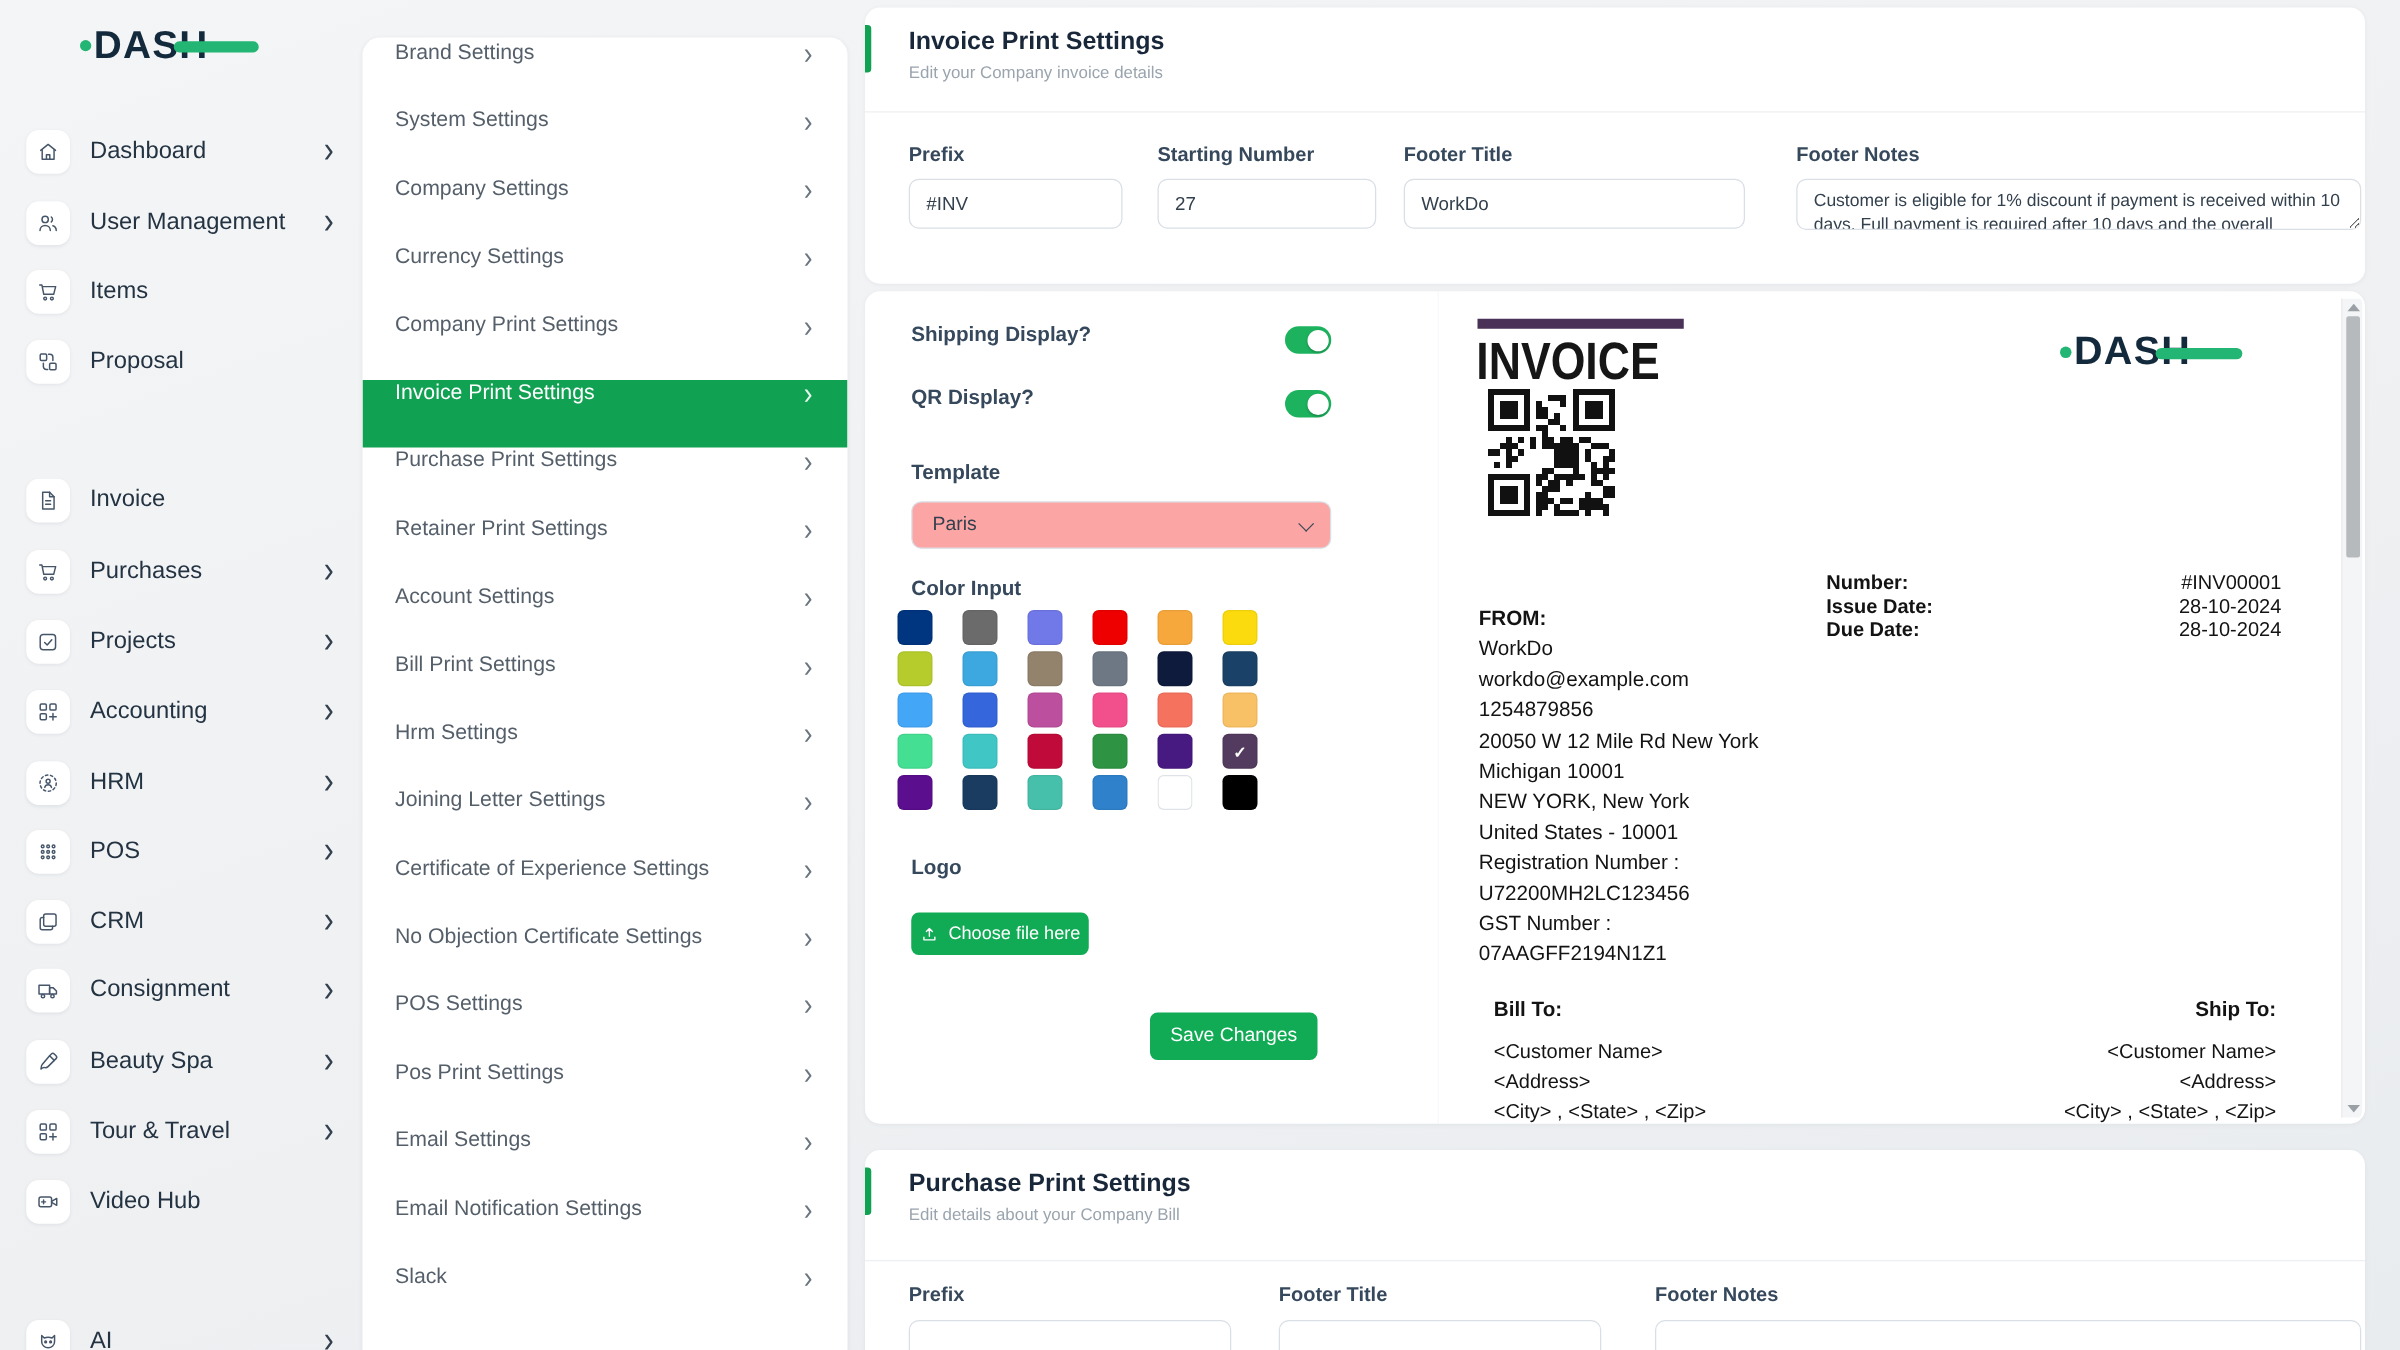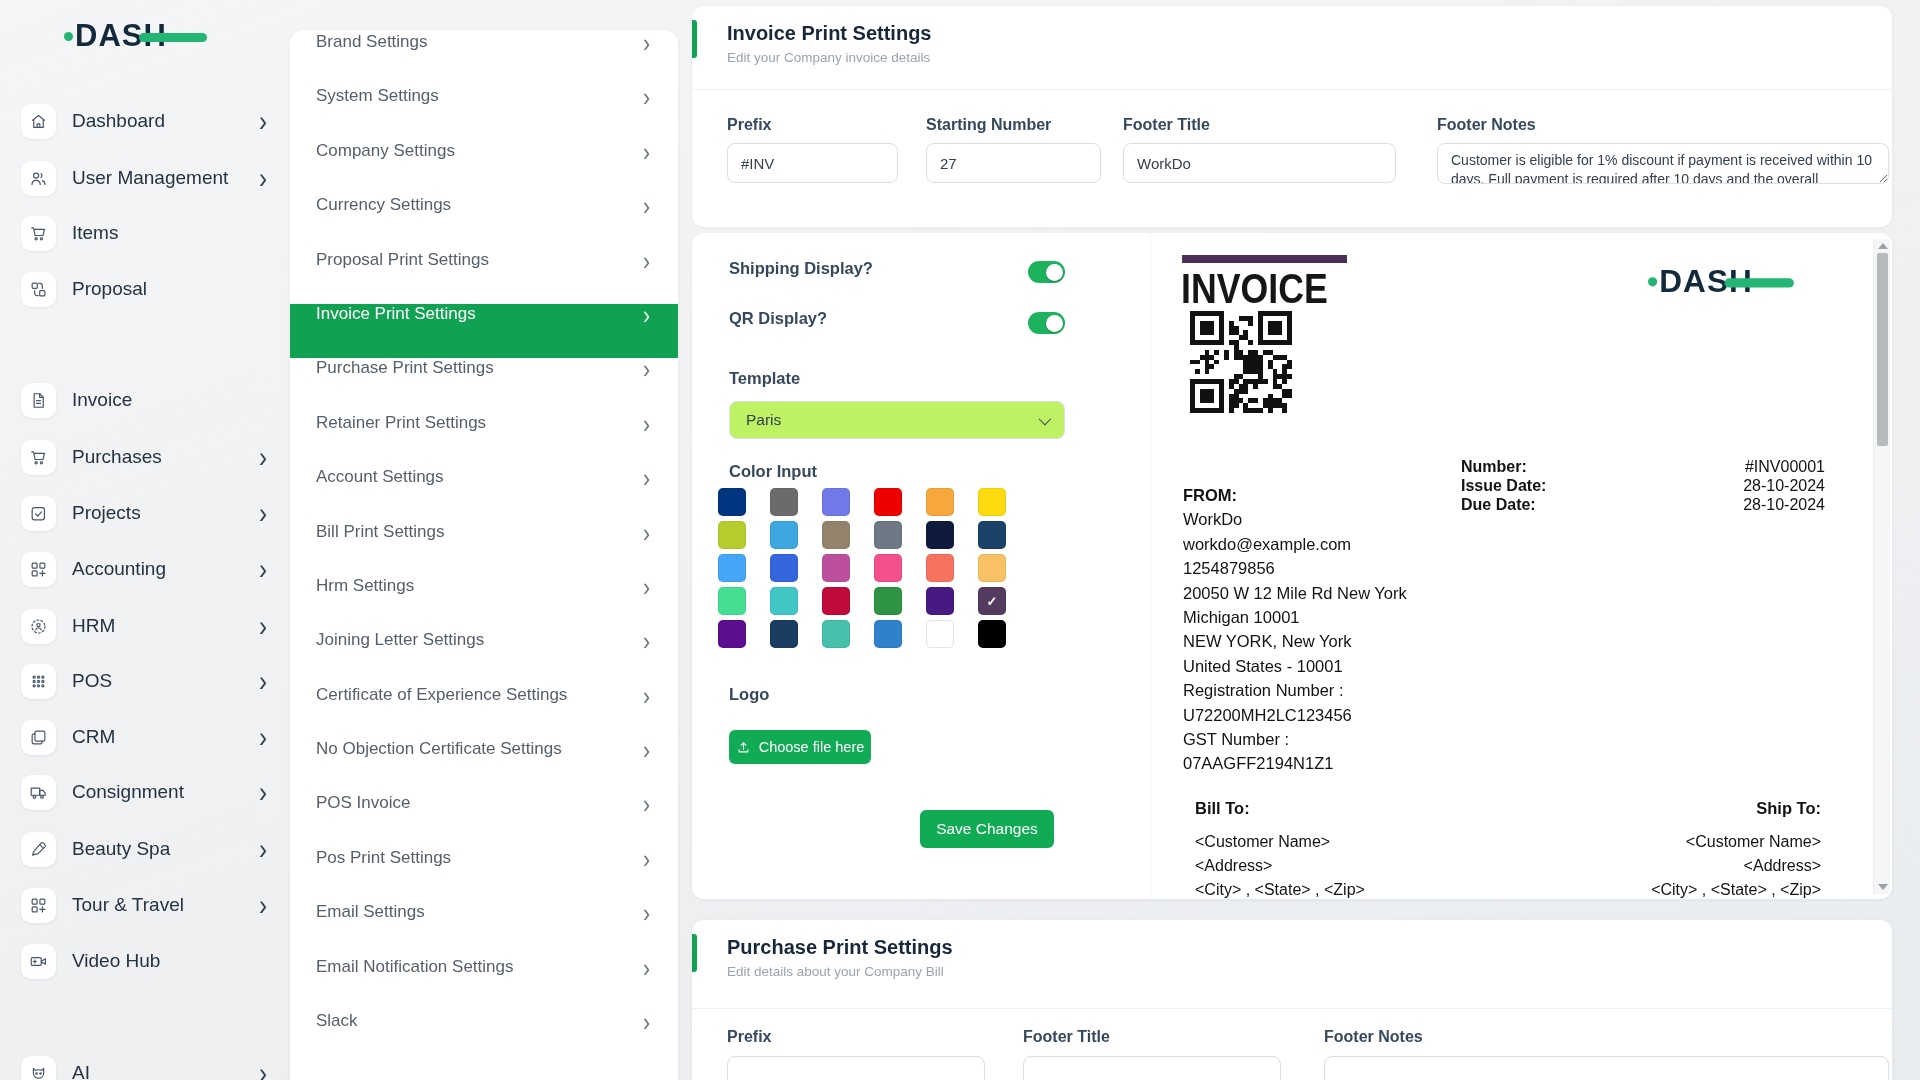--- a/index.html
+++ b/index.html
@@ -50,21 +50,21 @@
 
   
   .ctl-label { position:absolute; font-size:16.5px; font-weight:700; color:#36485c; }
   .toggle { position:absolute; width:37px; height:22px; border-radius:11px; background:#1db25d; cursor:pointer; }
   .toggle::after { content:""; position:absolute; right:2.5px; top:2.5px; width:17px; height:17px; border-radius:50%; background:#fff; box-shadow:0 1px 2px rgba(0,0,0,.25); }
   #lbl-shipping { left:37px; top:26px; }
   #tg-shipping { left:336px; top:28px; }
   #lbl-qr { left:37px; top:76px; }
   #tg-qr { left:336px; top:79px; }
   #lbl-template { left:37px; top:136px; }
-  .select-box { position:absolute; left:37px; top:168px; width:336px; height:38px; border:1px solid #d9dfe5; border-radius:8px; display:flex; align-items:center; padding:0 16px; font-size:15.5px; color:#33404d; cursor:pointer; background:#bef264; }
+  .select-box { position:absolute; left:37px; top:168px; width:336px; height:38px; border:1px solid #d9dfe5; border-radius:8px; display:flex; align-items:center; padding:0 16px; font-size:15.5px; color:#33404d; cursor:pointer; background:#fca5a5; }
   .chev-down { width:9px; height:9px; border-right:1.8px solid #3c4856; border-bottom:1.8px solid #3c4856; transform:rotate(45deg) translateY(-2px); margin-left:auto; }
   #lbl-color { left:37px; top:229px; }
   #color-grid { position:absolute; left:26px; top:255px; display:grid; grid-template-columns:repeat(6, 28px); grid-auto-rows:28px; column-gap:24px; row-gap:5px; }
   .swatch { width:28px; height:28px; border-radius:5px; box-shadow:inset 0 0 0 1px rgba(0,0,0,.06); cursor:pointer; display:flex; align-items:center; justify-content:center; }
   .swatch.light { box-shadow:inset 0 0 0 1px #dfe3e7; }
   .swatch.sel { color:#fff; font-size:13px; font-weight:700; }
   #lbl-logo { left:37px; top:452px; }
   .gbtn { position:absolute; background:#11aa55; color:#fff; border:none; border-radius:6px; font-family:"Liberation Sans",sans-serif; display:flex; align-items:center; justify-content:center; cursor:pointer; }
   #choose-btn { left:37px; top:497px; width:142px; height:34px; font-size:14.5px; gap:8px; }
   #choose-btn .ic { width:15px; height:15px; stroke:#fff; stroke-width:1.8; }
@@ -363,21 +363,21 @@
       </div>
     <div class="sitem">
         <span>Company Settings</span>
         <span class="mchev">›</span>
       </div>
     <div class="sitem">
         <span>Currency Settings</span>
         <span class="mchev">›</span>
       </div>
     <div class="sitem">
-        <span>Proposal Print Settings</span>
+        <span>Company Print Settings</span>
         <span class="mchev">›</span>
       </div>
     <div class="sitem selected">
         <span>Invoice Print Settings</span>
         <span class="mchev">›</span>
       </div>
     <div class="sitem">
         <span>Purchase Print Settings</span>
         <span class="mchev">›</span>
       </div>
@@ -403,21 +403,21 @@
       </div>
     <div class="sitem">
         <span>Certificate of Experience Settings</span>
         <span class="mchev">›</span>
       </div>
     <div class="sitem">
         <span>No Objection Certificate Settings</span>
         <span class="mchev">›</span>
       </div>
     <div class="sitem">
-        <span>POS Invoice</span>
+        <span>POS Settings</span>
         <span class="mchev">›</span>
       </div>
     <div class="sitem">
         <span>Pos Print Settings</span>
         <span class="mchev">›</span>
       </div>
     <div class="sitem">
         <span>Email Settings</span>
         <span class="mchev">›</span>
       </div>

